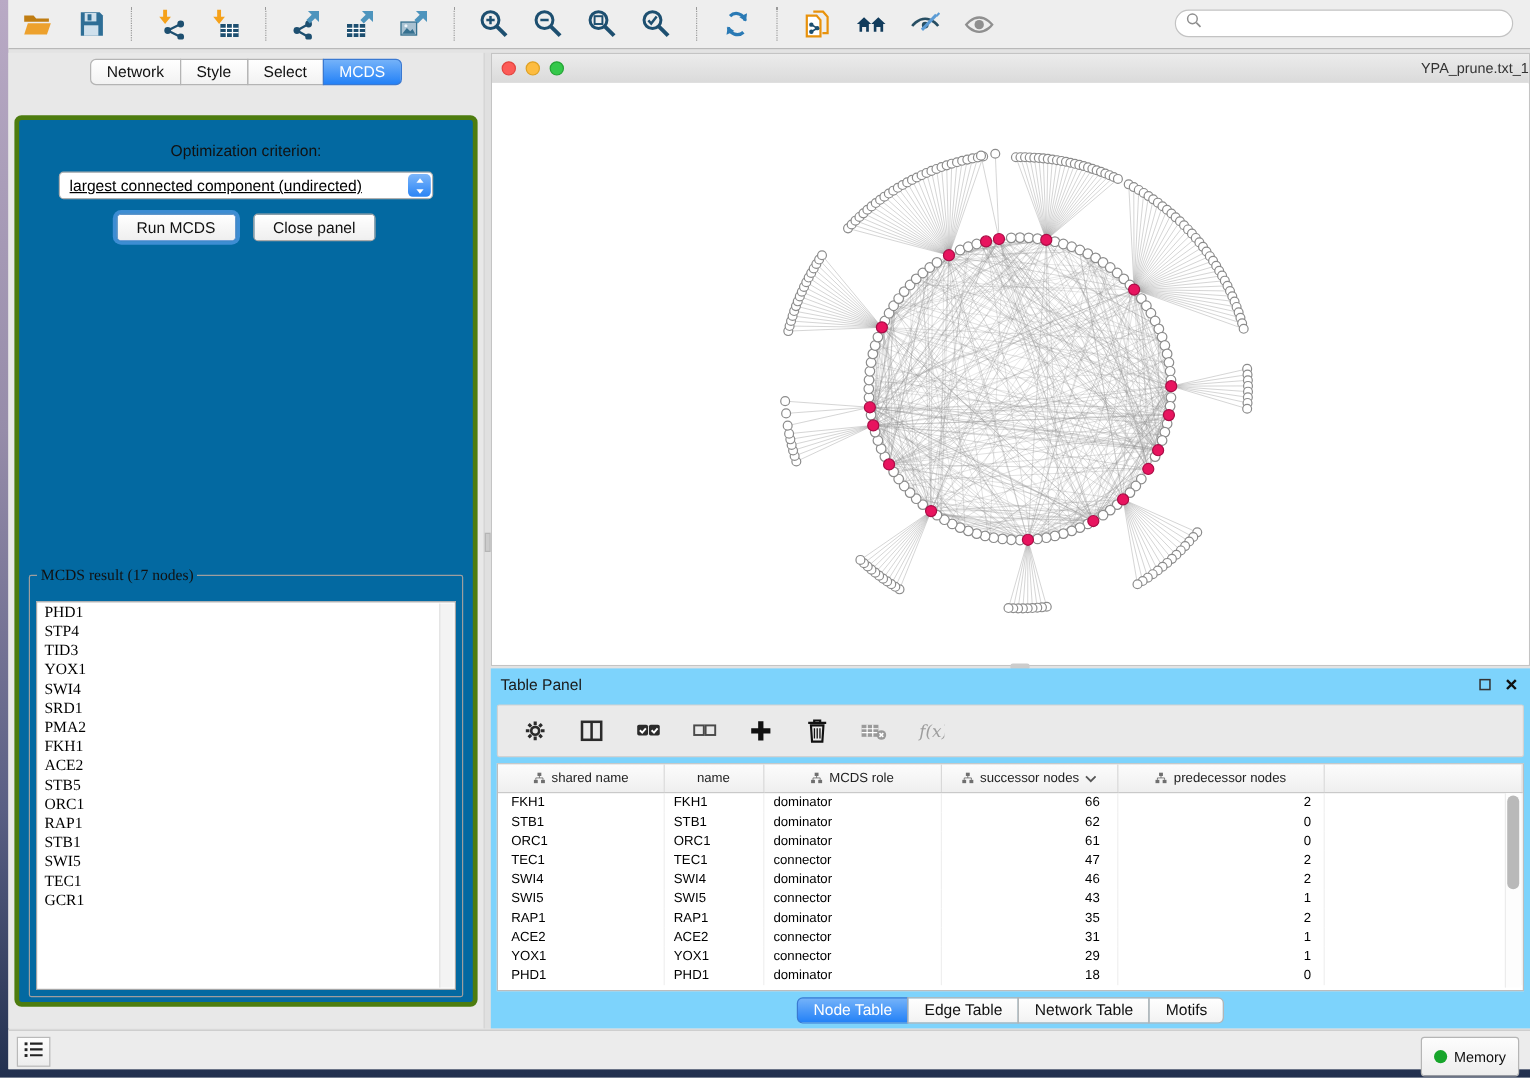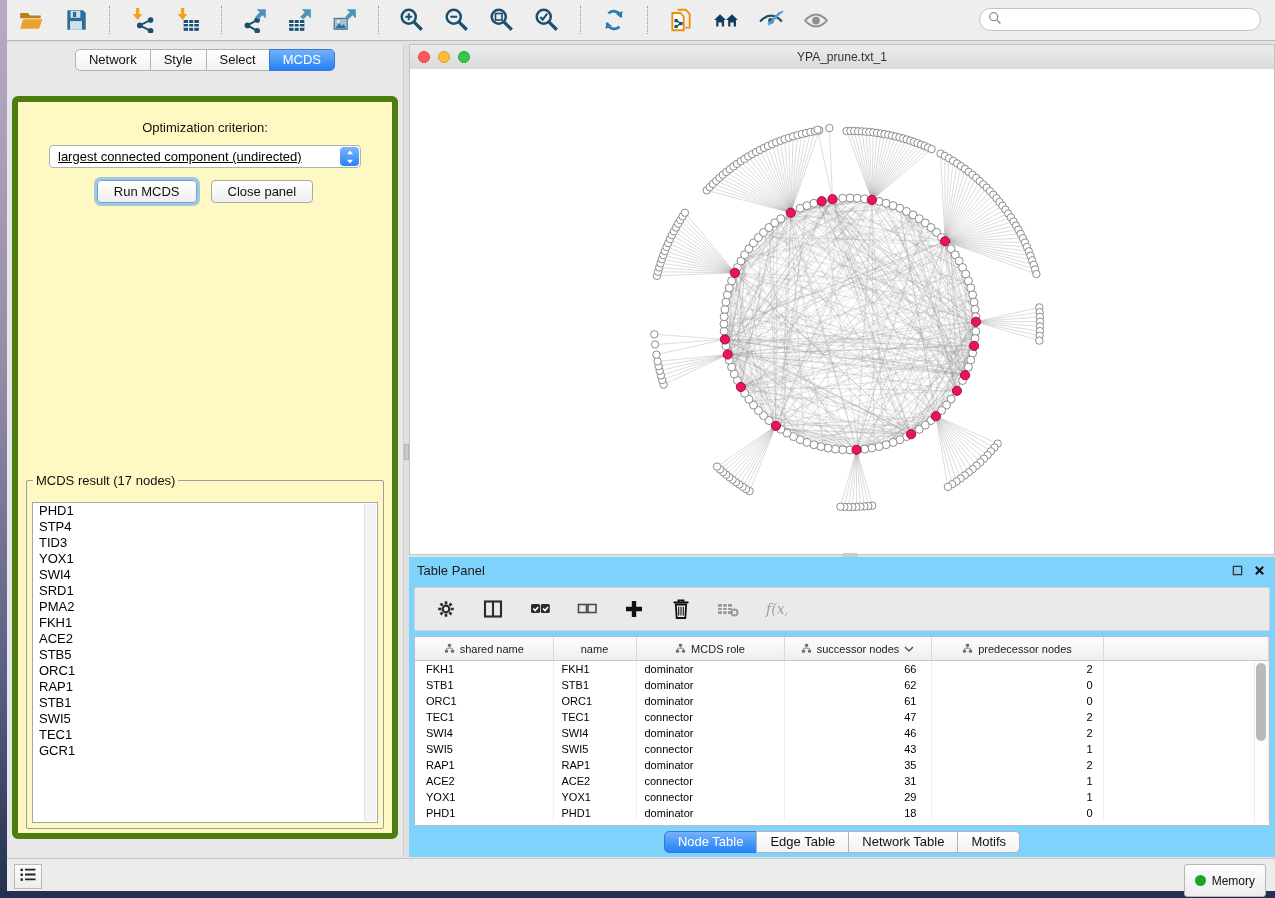--- a/index.html
+++ b/index.html
@@ -21,43 +21,43 @@
   
   #control-panel{position:absolute;left:0;top:44px;width:397px;height:813px;background:#e8e8e8;border-right:1px solid #cfcfcf;box-sizing:border-box;}
   .panel-titlebar{height:26px;display:flex;align-items:center;padding:0 8px;font-size:13px;color:#1a1a1a;}
   .panel-titlebar .title{flex:1;}
   .mini-btn{width:16px;height:16px;display:inline-flex;align-items:center;justify-content:center;margin-left:6px;cursor:pointer;}
   .seg{display:flex;justify-content:center;}
   .seg-btn{font-family:"Liberation Sans",sans-serif;font-size:13px;background:linear-gradient(#ffffff,#f2f2f2);border:1px solid #b4b4b4;padding:2px 13px 3px;margin-left:-1px;color:#111;cursor:pointer;}
   .seg-btn:first-child{border-radius:5px 0 0 5px;margin-left:0;}
   .seg-btn:last-child{border-radius:0 5px 5px 0;}
   .seg-btn.sel{background:linear-gradient(#74b2f9,#2381f7);color:#fff;border-color:#3a79d2;}
-  #cp-inner{position:absolute;left:5px;right:5px;top:52px;bottom:18px;background:#fef9c3;border:6px solid #4d7c0f;border-radius:6px;}
+  #cp-inner{position:absolute;left:5px;right:5px;top:52px;bottom:18px;background:#0369a1;border:4px solid #4d7c0f;border-radius:6px;}
   #opt-label{text-align:center;font-size:13px;margin-top:18px;color:#111;}
   #opt-select{margin:10px auto 0;width:312px;height:23px;background:#fff;border:1px solid #b0b0b0;border-radius:4px;display:flex;align-items:center;cursor:pointer;box-sizing:border-box;text-decoration:underline;}
   #opt-select .sel-text{flex:1;font-size:13px;padding-left:8px;white-space:nowrap;overflow:hidden;}
   #opt-select .stepper{width:19px;height:19px;margin-right:1px;border-radius:4px;background:linear-gradient(#7cb6fa,#2a84f5);display:flex;align-items:center;justify-content:center;}
   #cp-buttons{display:flex;justify-content:center;gap:14px;margin-top:12px;}
   .push-btn{font-family:"Liberation Sans",sans-serif;font-size:13px;height:23px;padding:0 16px;background:linear-gradient(#ffffff,#efefef);border:1px solid #a9a9a9;border-radius:4px;cursor:pointer;color:#111;}
   .push-btn.focused{box-shadow:0 0 0 3px rgba(100,165,245,.6);border-color:#6f9fd8;}
-  #mcds-fieldset{position:absolute;left:8px;right:8px;top:371px;bottom:4px;border:1px solid #9e9e9e;margin:0;padding:4px;border-radius:2px;}
+  #mcds-fieldset{position:absolute;left:8px;right:8px;top:371px;bottom:4px;border:1px solid #9e9e9e;margin:0;padding:4px;border-radius:2px;font-family:Liberation Serif, serif;}
   #mcds-fieldset legend{font-size:13px;color:#111;padding:0 3px;margin-left:2px;}
   #mcds-list{position:absolute;left:5px;right:5px;top:14px;bottom:5px;background:#fff;border:1px solid #a6a6a6;overflow:hidden;}
   .list-item{font-size:13px;line-height:16px;padding-left:6px;color:#000;}
   #mcds-scroll{position:absolute;top:1px;bottom:1px;right:1px;width:11px;background:#f3f3f3;border-left:1px solid #e2e2e2;}
 
   
   #vsplit{position:absolute;left:397px;top:44px;width:5px;height:813px;background:#e0e0e0;cursor:col-resize;}
   #vsplit .grip{position:absolute;left:0;top:400px;width:5px;height:16px;background:#cbcbcb;border:1px solid #b5b5b5;box-sizing:border-box;}
 
   
   #network-panel{position:absolute;left:402px;top:44px;width:866px;height:511px;background:#fff;border:1px solid #c4c4c4;box-sizing:border-box;}
   #net-titlebar{height:24px;background:linear-gradient(#ececec,#dadada);border-bottom:1px solid #b6b6b6;position:relative;display:flex;align-items:center;}
   .tl{width:12px;height:12px;border-radius:50%;margin-left:8px;box-sizing:border-box;cursor:pointer;}
-  #net-title{position:absolute;left:0;right:0;text-align:center;font-size:12px;color:#333;}
+  #net-title{position:absolute;left:0;right:0;text-align:right;font-size:12px;color:#333;}
   #net-canvas{position:absolute;left:0;top:24px;right:0;bottom:0;background:#fff;overflow:hidden;}
   #graph-svg{position:absolute;left:0;top:0;}
   #hsplit-grip{position:absolute;left:835px;top:553px;width:16px;height:5px;background:#cccccc;border-radius:2px;}
 
   
   #table-panel{position:absolute;left:402px;top:557px;width:866px;height:300px;background:#7dd3fc;}
   #tp-toolbar{position:absolute;left:5px;right:5px;top:30px;height:44px;background:#eaeaea;border:1px solid #d2d2d2;border-radius:2px;display:flex;align-items:center;padding-left:18px;gap:21px;box-sizing:border-box;}
   .tpt-btn{width:26px;height:26px;display:flex;align-items:center;justify-content:center;cursor:pointer;}
   .tpt-btn.disabled{cursor:default;}
   #tp-tablewrap{position:absolute;left:5px;right:5px;top:79px;height:190px;background:#fff;border:1px solid #bdbdbd;overflow:hidden;box-sizing:border-box;}

